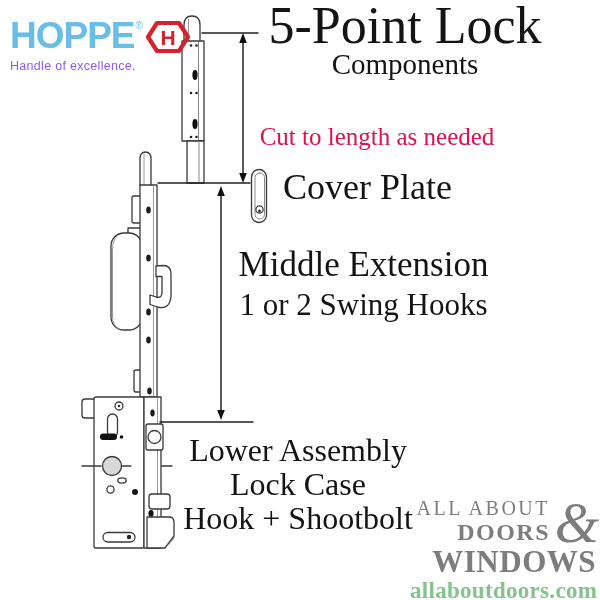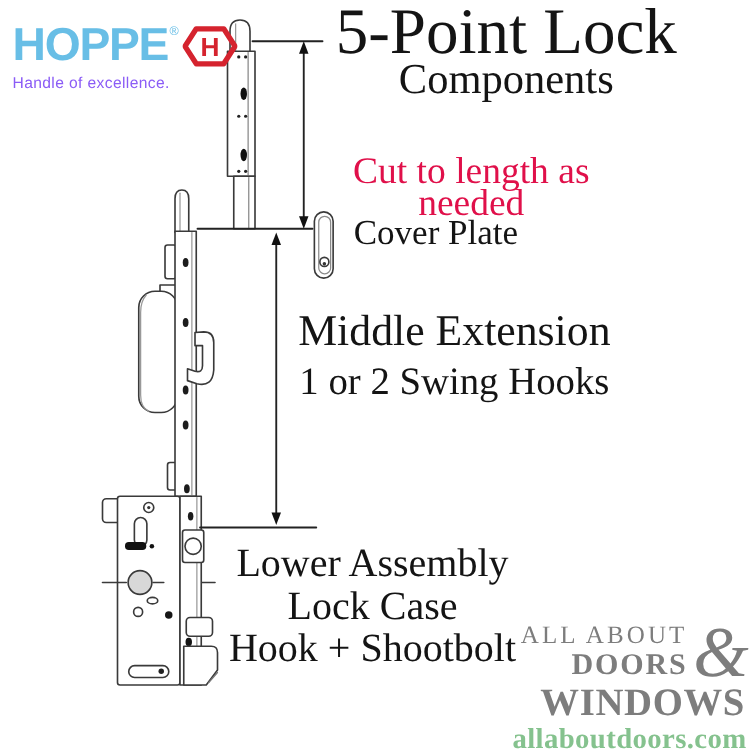--- a/index.html
+++ b/index.html
@@ -12,24 +12,24 @@
   
   .hoppe-row { display:flex; align-items:flex-start; }
   .hoppe-word { font-family:"Liberation Sans","DejaVu Sans",sans-serif; font-weight:bold;
                 font-size:37px; line-height:36px; letter-spacing:-1px; color:#68BEE6; }
   .hoppe-reg { font-family:"Liberation Sans",sans-serif; font-size:10px; color:#68BEE6; margin:2px 3px 0 1px; }
   .hoppe-tagline { font-family:"Liberation Sans","DejaVu Sans",sans-serif; font-size:12.5px;
                    color:#8b5cf6; margin-top:4px; letter-spacing:0.3px; }
 
   
   .t-main   { font-size:52px; line-height:44px; }
-  .t-sub    { font-size:34px; line-height:30px; }
+  .t-sub    { font-size:29px; line-height:30px; }
   .t-label  { font-size:34px; line-height:34px; }
-  .t-note   { font-size:30px; line-height:26px; color:#E0104A; }
-  .t-cover  { font-size:28px; line-height:30px;font-family:Liberation Serif, serif; }
+  .t-note   { font-size:25px; line-height:26px; color:#E0104A; }
+  .t-cover  { font-size:36px; line-height:30px;font-family:Liberation Serif, serif; }
   .t-mid    { font-size:35px; line-height:36px; }
   .t-mid2   { font-size:31px; line-height:32px; }
   .t-low    { font-size:32px; line-height:34px; }
 
   
   .aad { color:#7D7D7D; text-align:right; line-height:1; }
   .aad-top { position:relative; padding-right:46px; }
   .aad-l1 { font-size:20px; letter-spacing:2.5px; margin-bottom:2px; }
   .aad-l2 { font-size:24px; font-weight:bold; letter-spacing:1.5px; }
   .aad-amp { position:absolute; right:-3px; top:-4px; font-size:57px; font-style:italic; }

